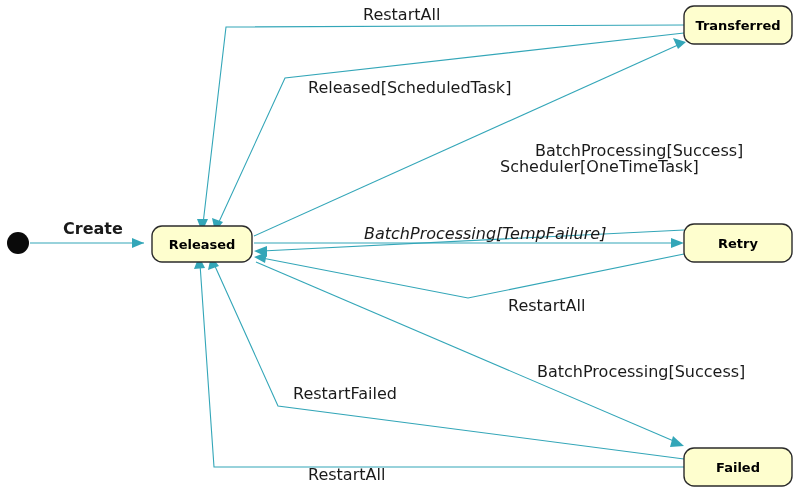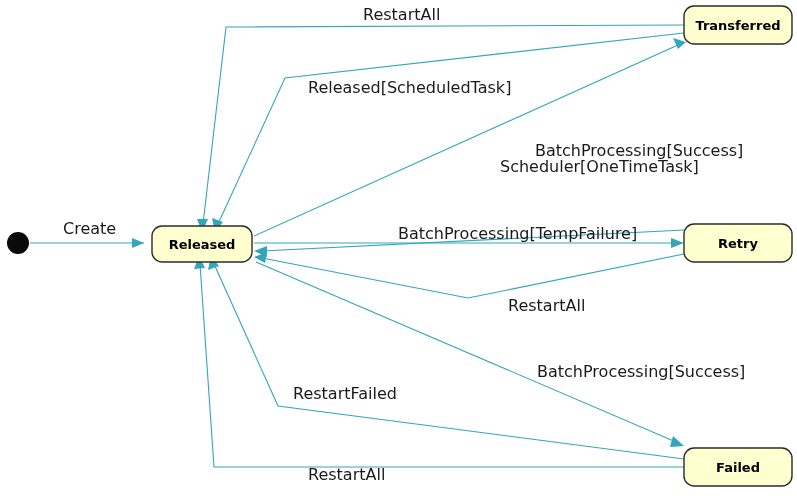--- a/index.html
+++ b/index.html
@@ -122,25 +122,25 @@
           <text x="738" y="244" class="state-label">Retry</text>
         </g>
         <g>
           <rect x="684" y="448" width="108" height="38" rx="10" ry="10" class="state-box"></rect>
           <text x="738" y="468" class="state-label">Failed</text>
         </g>
       </g>
   </svg>
 
   <div id="labels-layer">
-      <div class="edge-label" style="left: 63px; top: 222px;">Create</div>
+      <div class="edge-label" style="left: 63px; top: 222px; font-weight: bold;">Create</div>
       <div class="edge-label" style="left: 363px; top: 8px;">RestartAll</div>
       <div class="edge-label" style="left: 308px; top: 81px;">Released[ScheduledTask]</div>
       <div class="edge-label" style="left: 535px; top: 113px; margin-top: 31px;">BatchProcessing[Success]</div>
       <div class="edge-label" style="left: 500px; top: 160px; text-align: right;">Scheduler[OneTimeTask]</div>
-      <div class="edge-label" style="left: 398px; top: 227px;">BatchProcessing[TempFailure]</div>
+      <div class="edge-label" style="left: 364px; top: 227px; font-style: italic;">BatchProcessing[TempFailure]</div>
       <div class="edge-label" style="left: 508px; top: 299px;">RestartAll</div>
       <div class="edge-label" style="left: 537px; top: 365px;">BatchProcessing[Success]</div>
       <div class="edge-label" style="left: 293px; top: 387px;">RestartFailed</div>
       <div class="edge-label" style="left: 308px; top: 468px;">RestartAll</div>
     </div>
 
 </div>
 
 </body></html>

